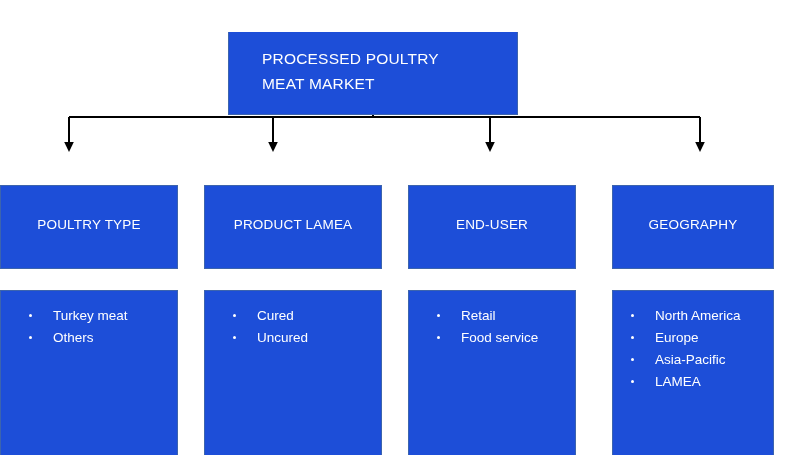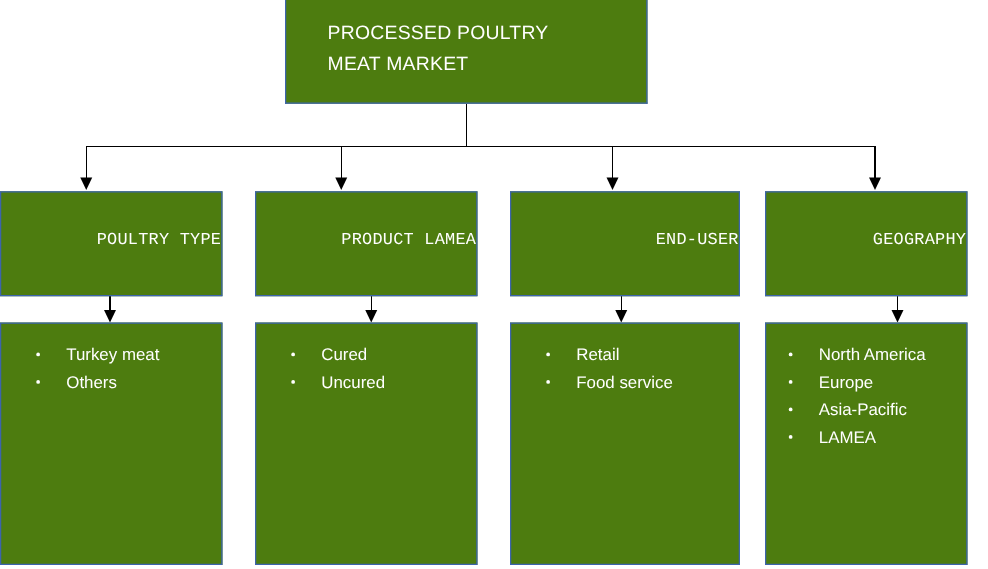--- a/index.html
+++ b/index.html
@@ -19,24 +19,25 @@
   .canvas {
     position: absolute;
     left: 0;
     top: 0;
     width: 790px;
     height: 455px;
   }
 
   .node {
     position: absolute;
-    background: #4d7c0f;
+    background: #1d4ed8;
     border: 1px solid #3c64ad;
     box-sizing: border-box;
     color: #ffffff;
+    margin-top: 32px;
   }
 
   
   .root-node {
     left: 228px;
     top: 0px;
     width: 290px;
     height: 83px;
     border-top: none;
   }
@@ -55,25 +56,24 @@
   
   .cat-node {
     top: 153px;
     height: 84px;
   }
   .cat-label {
     position: absolute;
     left: 0;
     right: 0;
     top: 31px;
-    text-align: right;
+    text-align: center;
     font-size: 13.5px;
     letter-spacing: 0.2px;
     color: #ffffff;
-    font-family: Liberation Mono, monospace;
   }
 
   
   .list-node {
     top: 258px;
     height: 194px;
   }
   .item-list {
     list-style: none;
     margin: 0;
@@ -93,21 +93,21 @@
     top: 9px;
     width: 3px;
     height: 3px;
     background: #ffffff;
     border-radius: 50%;
   }
 
   
   .col-0 { left: 0px;   width: 178px; }
   .col-1 { left: 204px; width: 178px; }
-  .col-2 { left: 408px; width: 184px; }
+  .col-2 { left: 408px; width: 168px; }
   .col-3 { left: 612px; width: 162px; }
 
   
   .connectors {
     position: absolute;
     left: 0;
     top: 0;
     width: 790px;
     height: 455px;
     pointer-events: none;

